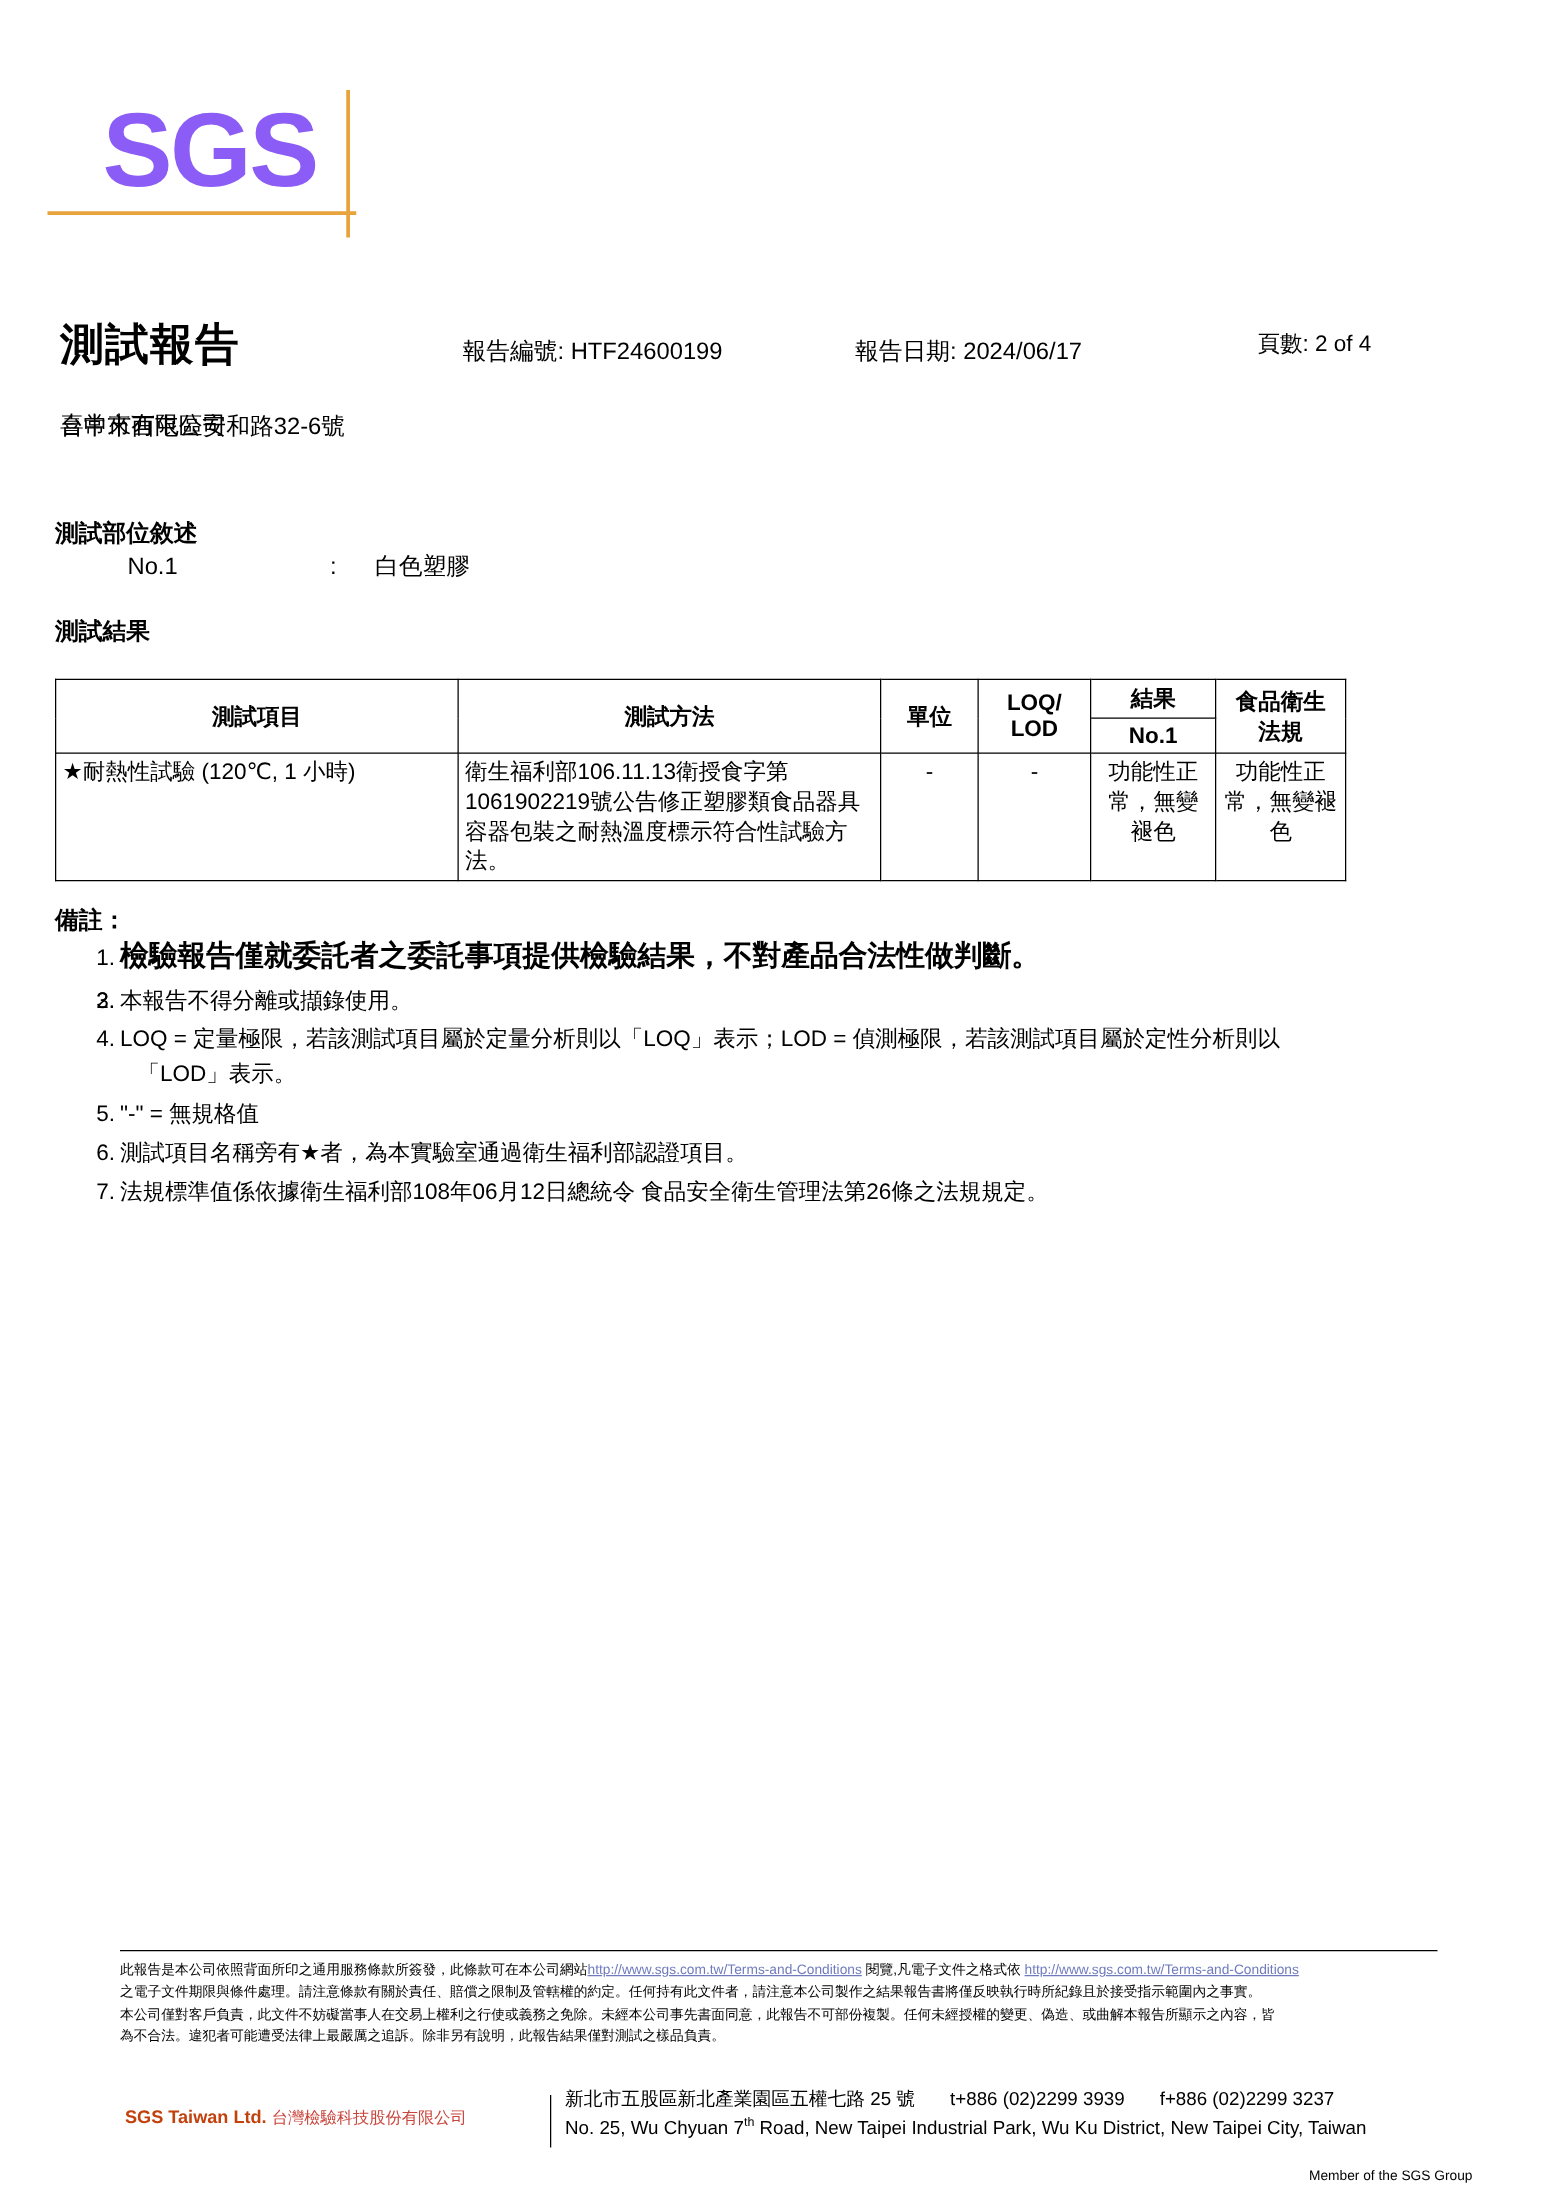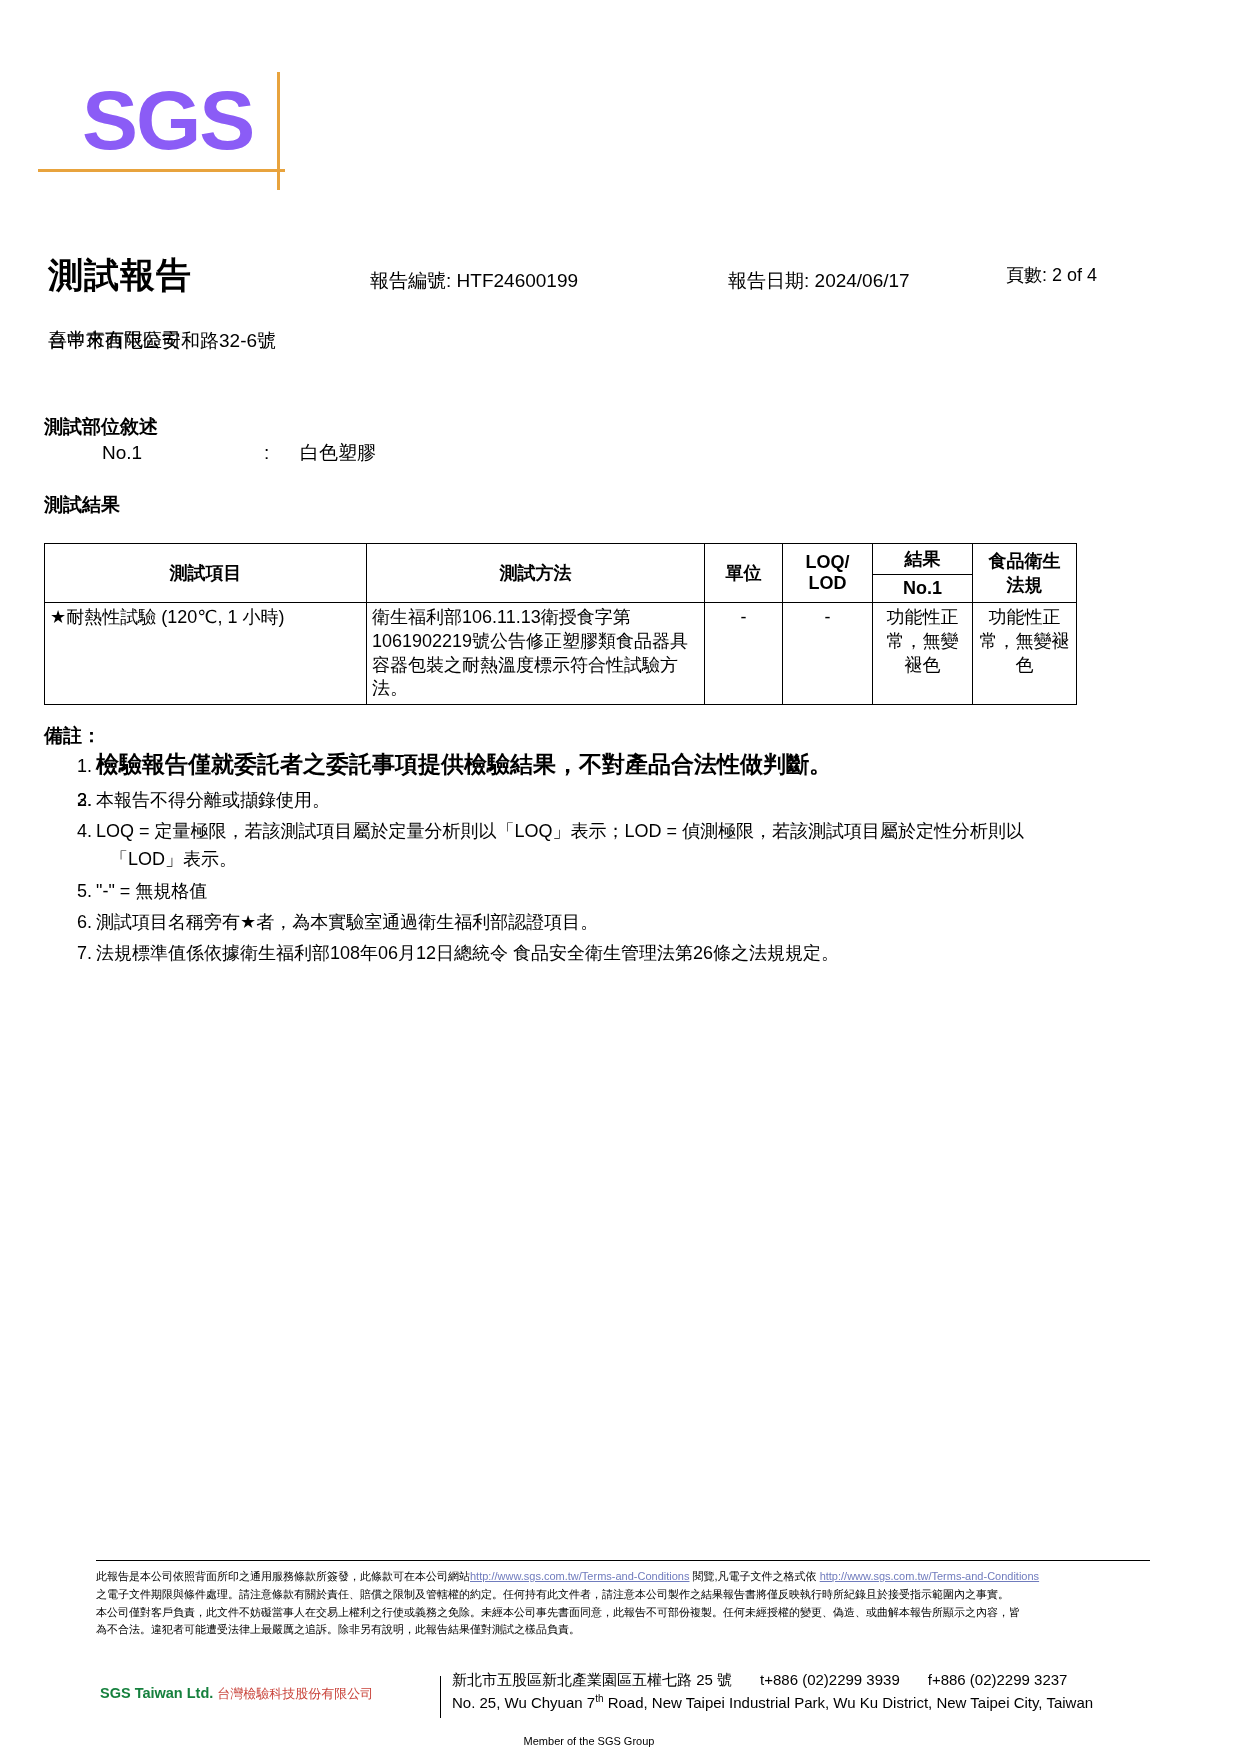--- a/index.html
+++ b/index.html
@@ -76,21 +76,20 @@
     position: absolute;
     left: 370px;
     top: 268px;
     font-size: 19px;
   }
   .hdr-report-date {
     position: absolute;
     left: 684px;
     top: 268px;
     font-size: 19px;
-    margin-left: 44px;
   }
   .hdr-page-no {
     position: absolute;
     left: 1006px;
     top: 263px;
     font-size: 18px;
   }
 
   
   .sec-part-title {
@@ -222,21 +221,21 @@
     color: #000;
   }
   .footer-legal a { color: #6f7bbd; text-decoration: underline; }
   .footer-brand {
     position: absolute;
     left: 100px;
     top: 125px;
     font-size: 14.5px;
     white-space: nowrap;
   }
-  .footer-brand .sgs-red { color: #15803d; font-weight: 700; }
+  .footer-brand .sgs-red { color: #c2410c; font-weight: 700; }
   .footer-brand .sgs-cn { color: #c9443b; font-size: 13px; }
   .footer-divider {
     position: absolute;
     left: 440px;
     top: 116px;
     width: 1px;
     height: 42px;
     background: #000;
   }
   .footer-addr {
@@ -247,21 +246,21 @@
     line-height: 1.55;
     white-space: nowrap;
   }
   .footer-addr sup { font-size: 10px; }
   .footer-addr .gap { display: inline-block; width: 28px; }
   .footer-member {
     position: absolute;
     left: 0;
     top: 175px;
     width: 1178px;
-    text-align: center;
+    text-align: right;
     font-size: 11px;
   }
 </style>
 </head>
 <body>
 
 <div class="logo-block">
   <div class="logo-text">SGS</div>
   <div class="logo-vline"></div>
   <div class="logo-hline"></div>

